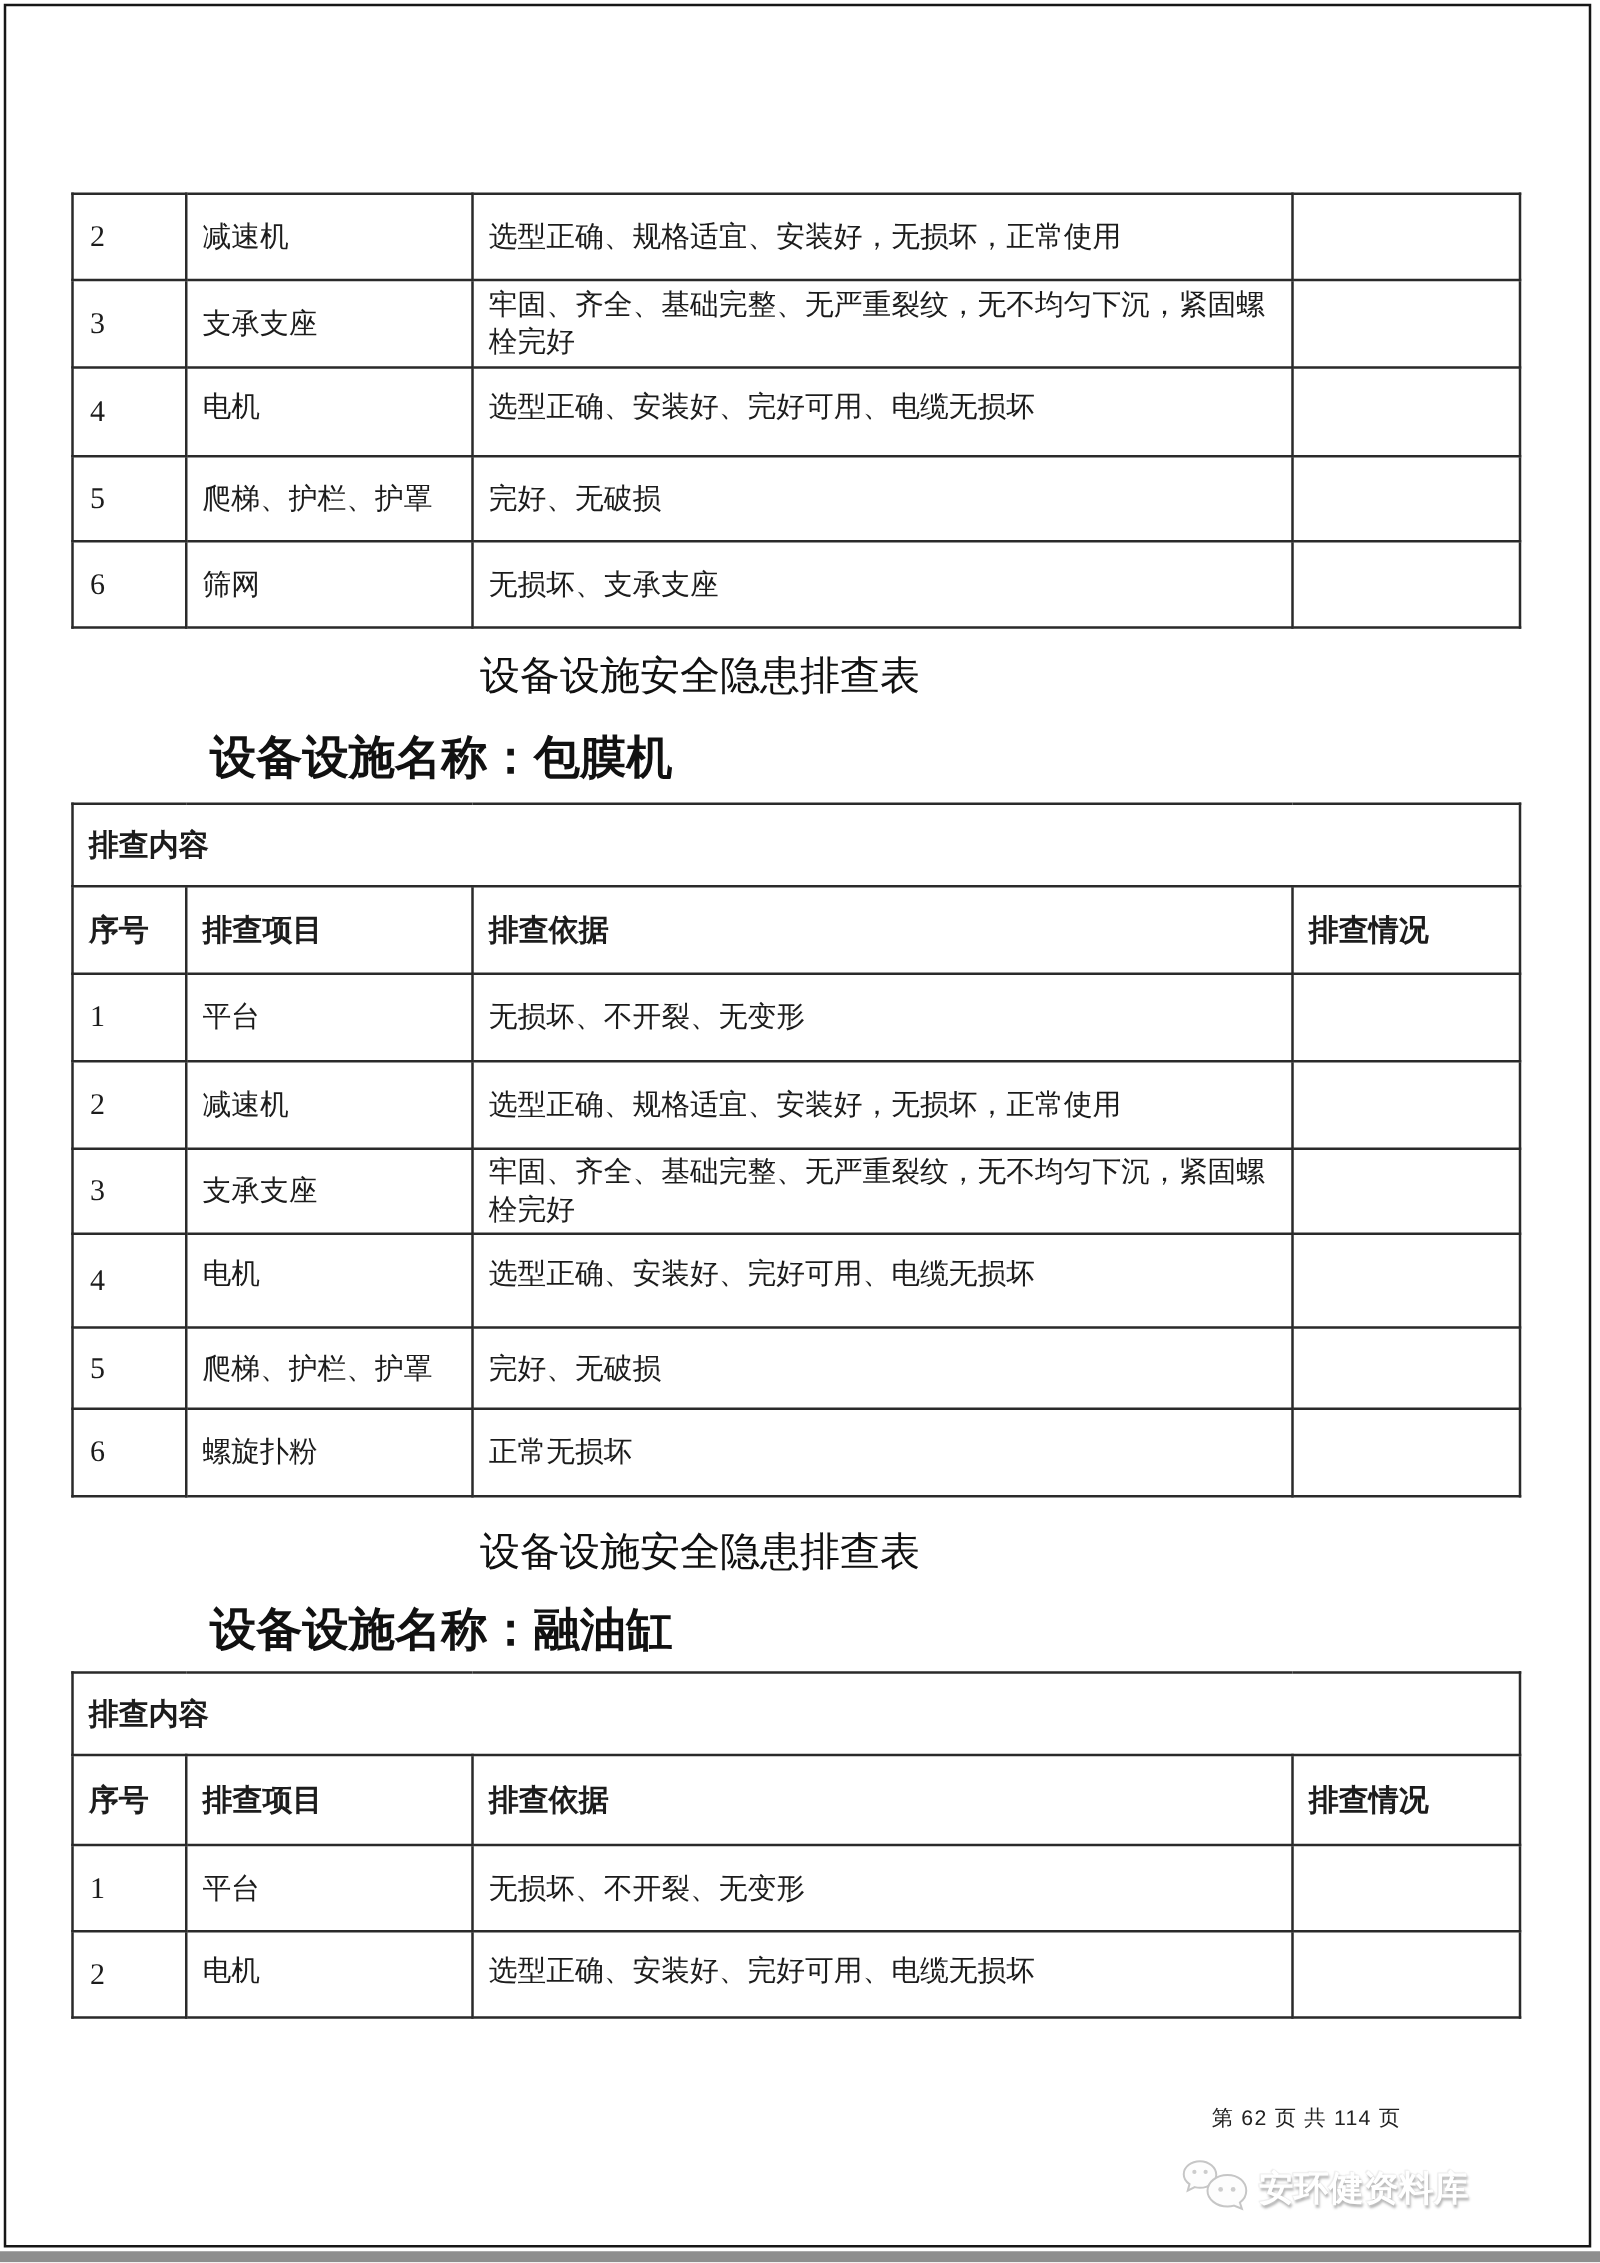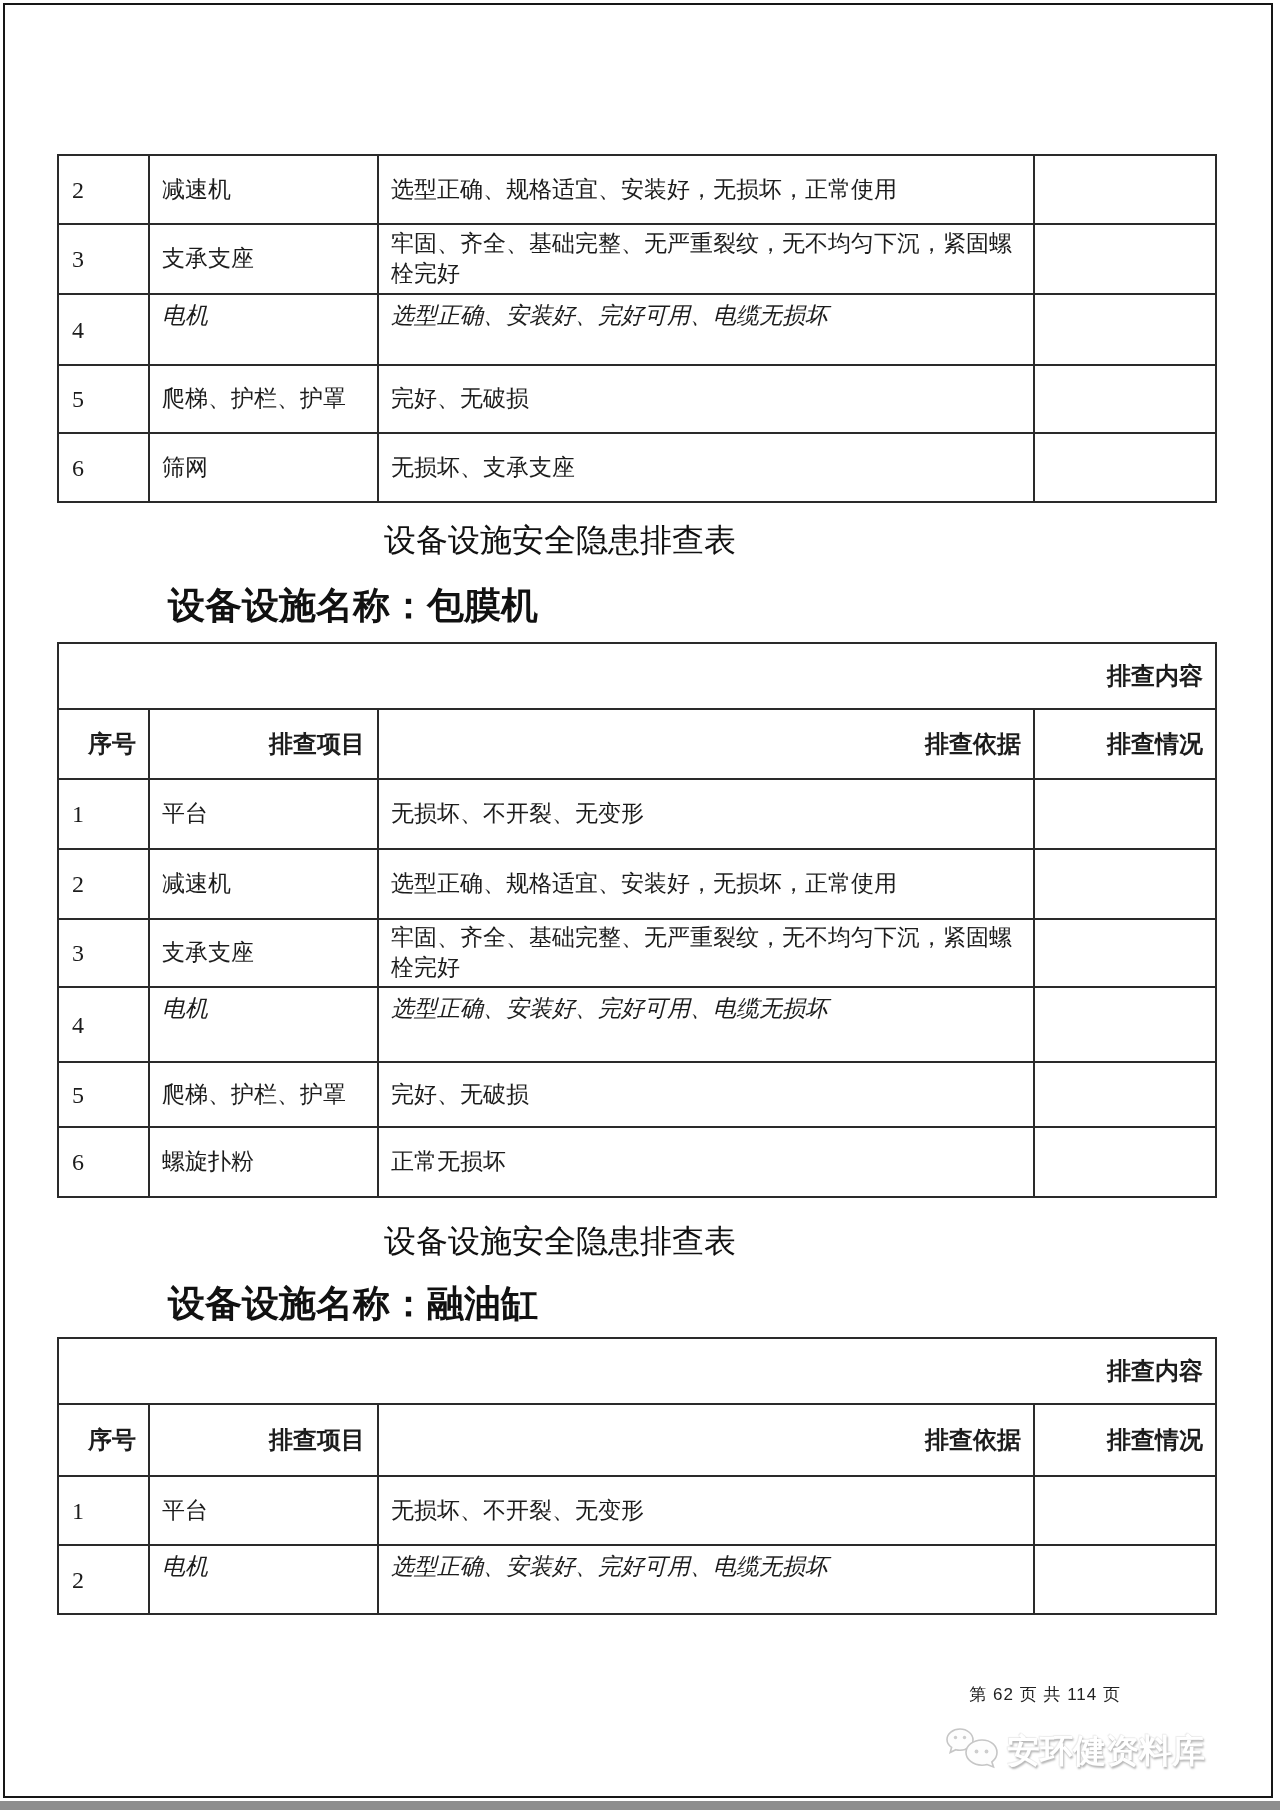--- a/index.html
+++ b/index.html
@@ -40,26 +40,26 @@
     padding:0 12px;
     box-sizing:border-box;
     overflow:hidden;
   }
   .check-table td{
     vertical-align:middle;
     line-height:30px;
   }
   .check-table td.col-num{ font-size:24px; padding-left:13px; }
   .check-table td.col-basis{ word-break:break-all;margin-left:20px; }
-  .check-table td.top-align{ vertical-align:top; padding-top:6px;font-style:italic; }
+  .check-table td.top-align{ vertical-align:top; padding-top:16px; }
   .check-table th{
     font-family:"Liberation Sans", sans-serif;
     font-weight:700;
     font-size:24px;
-    text-align:right;
+    text-align:left;
     vertical-align:middle;
   }
   .t1{ margin-top:154px; }
   .t2{ margin-top:16px; }
   .t3{ margin-top:13px; }
   tr.content-row{ height:66px; }
   .t2 tr.header-row{ height:70px; }
   .t3 tr.header-row{ height:72px; }
 
   
@@ -101,21 +101,21 @@
     position:absolute;
     top:1727px;
     left:944px;
     display:flex;
     align-items:center;
     gap:7px;
   }
   .watermark-text{
     font-family:"Liberation Sans", sans-serif;
     font-weight:700;
-    font-size:33px;
+    font-size:28px;
     line-height:46px;
     color:#ffffff;
     text-shadow:1px 2px 2px #b5b5b5, -1px -1px 1px #ececec, 0 0 1px #cfcfcf;
     white-space:nowrap;
   }
 </style>
 </head>
 <body>
 
 <div class="page">

